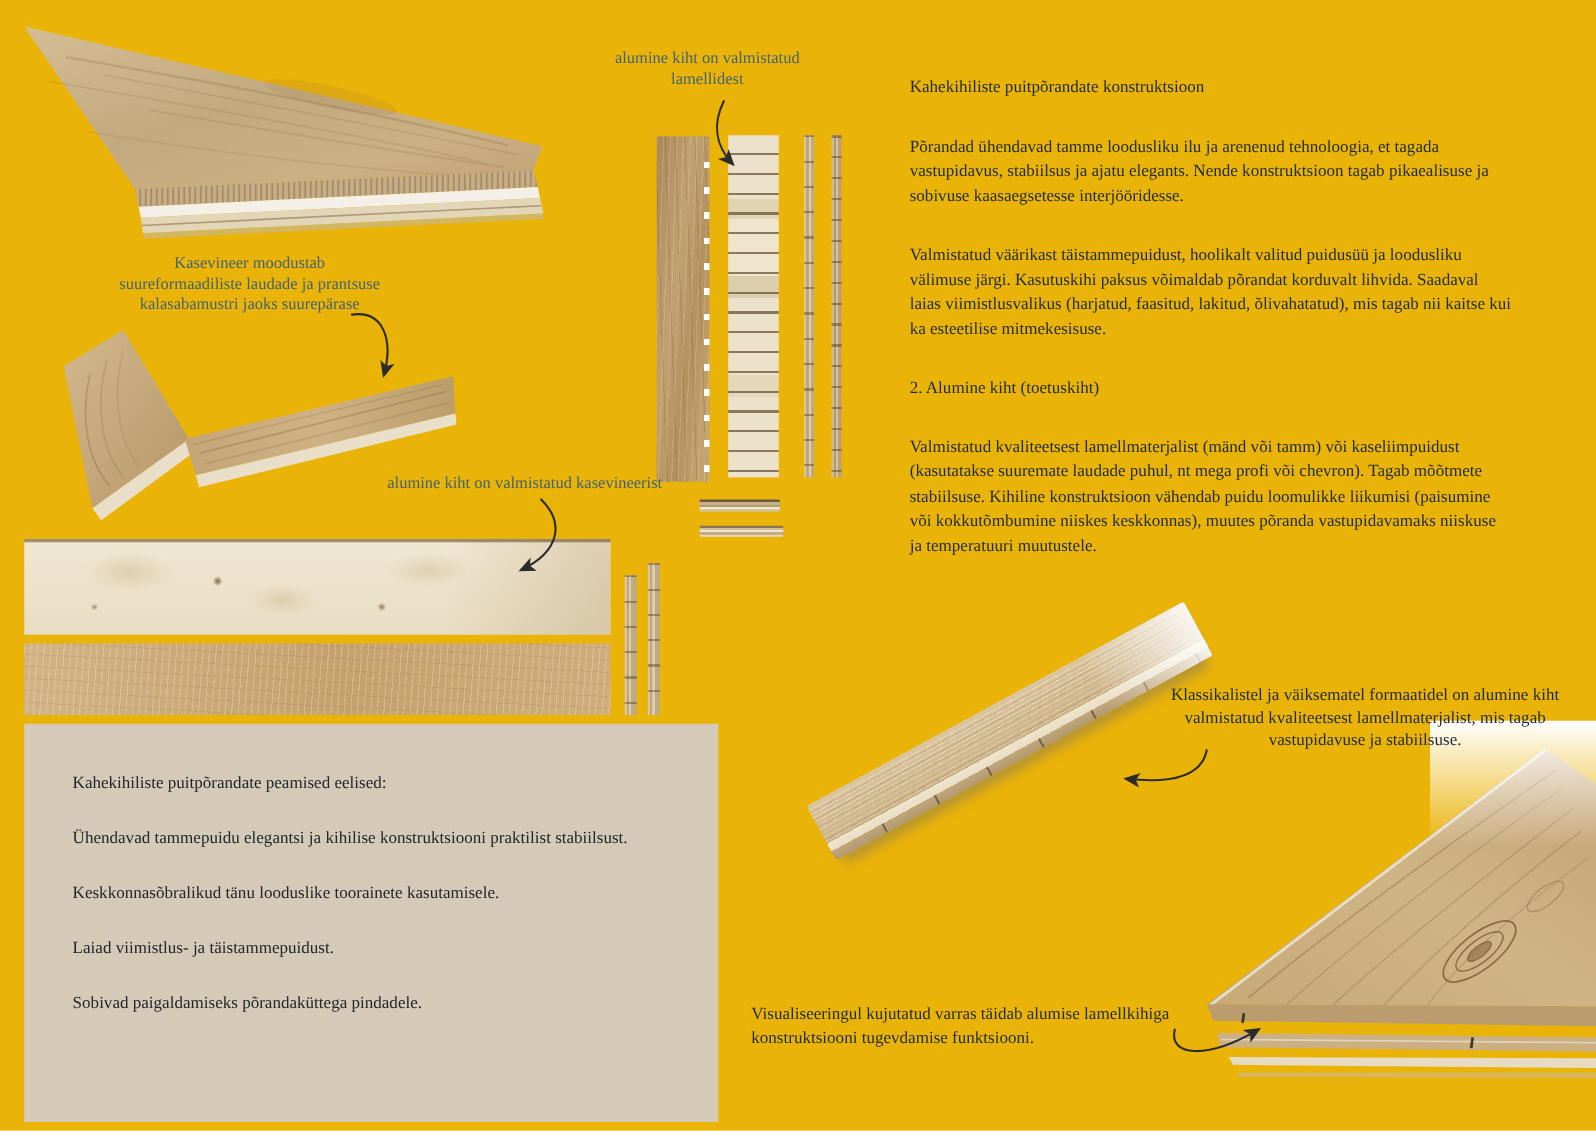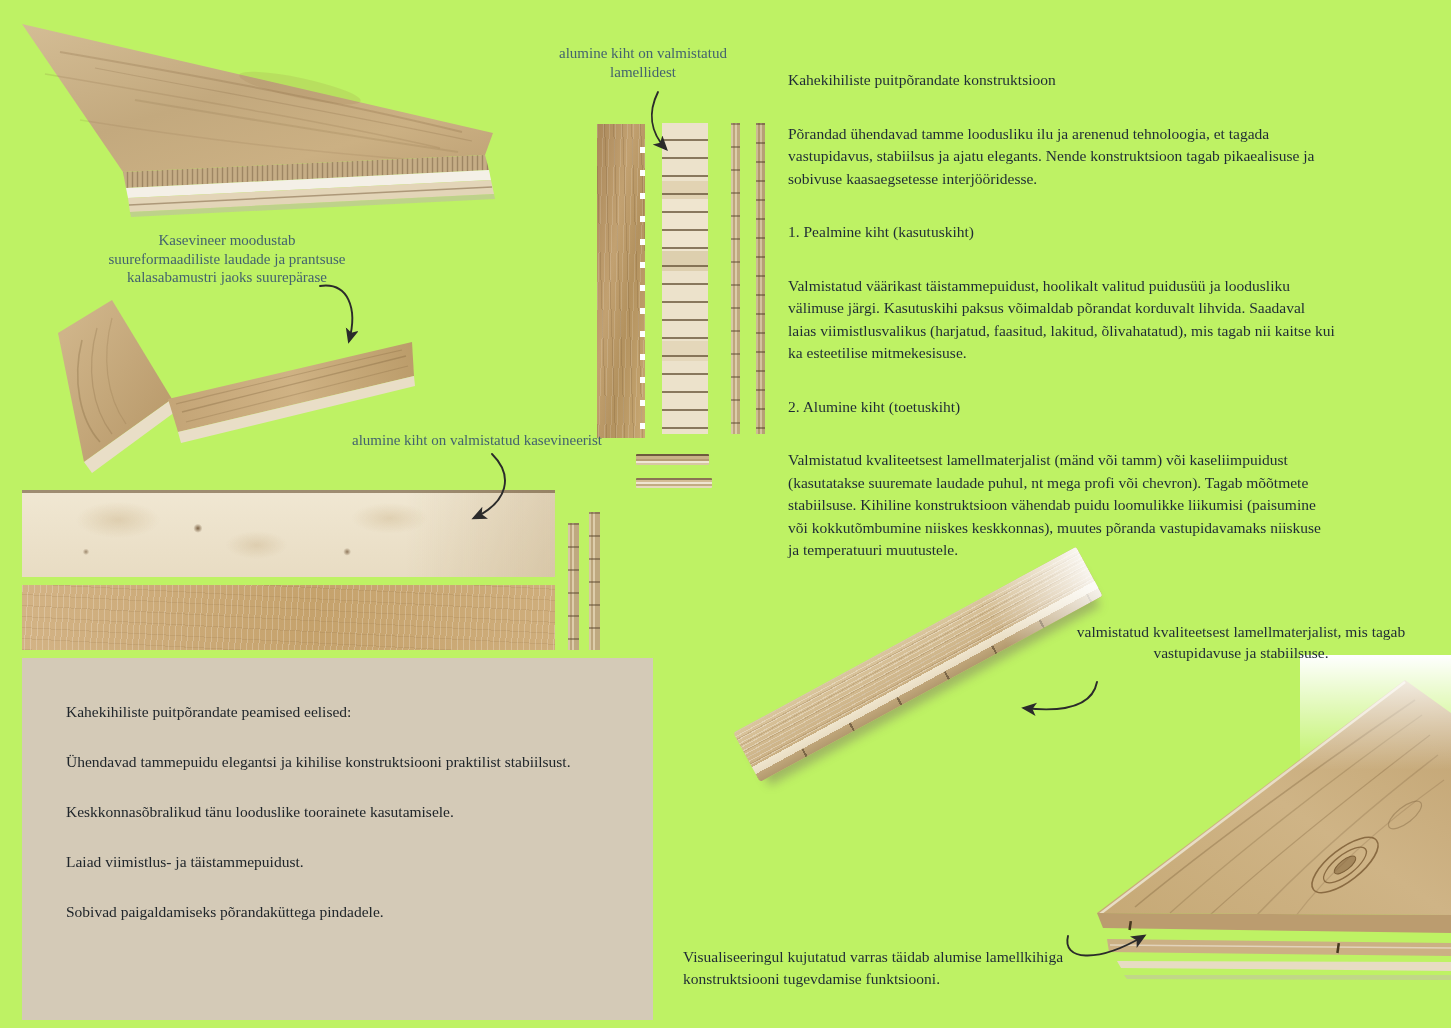--- a/index.html
+++ b/index.html
@@ -1,30 +1,30 @@
 <!DOCTYPE html>
 <html><head>
 <meta charset="utf-8">
 <style>
   html,body{margin:0;padding:0;background:#ffffff;}
   #stage{
-    position:relative;width:1451px;height:1028px;overflow:hidden;background:#bef264;
+    position:relative;width:1451px;height:1028px;overflow:hidden;background:#eab308;
     font-family:"Liberation Serif","DejaVu Serif",serif;
   }
   .abs{position:absolute;}
   
   .callout{position:absolute;color:#44636e;font-size:15px;line-height:18.5px;text-align:center;z-index:6;}
   .callout.dark{color:#1f2b35;}
   #callout-lamella{left:538px;top:44px;width:210px;}
   #callout-birch-base{left:58px;top:231px;width:338px;}
   #callout-birch-veneer{left:312px;top:431px;width:290px;text-align:right;white-space:nowrap;}
   #callout-classic{left:1050px;top:622px;width:382px;font-size:15.5px;line-height:20.5px;}
-  #callout-rod{left:683px;top:911px;width:420px;text-align:left;font-size:15.5px;line-height:22px;margin-top:35px;}
+  #callout-rod{left:683px;top:911px;width:420px;text-align:left;font-size:15.5px;line-height:22px;}
   #article{
-    position:absolute;left:788px;top:69px;width:548px;color:#1f2b35;
+    position:absolute;left:827px;top:69px;width:548px;color:#1f2b35;
     font-size:15.5px;line-height:22.5px;z-index:6;font-family:Liberation Serif, serif;
   }
   #article p{margin:0 0 31px 0;font-weight:normal;}
   #advantages{
     position:absolute;left:22px;top:658px;width:631px;height:362px;box-sizing:border-box;
     background:#d4cab7;padding:43px 46px 0 44px;color:#20262b;
     font-size:15.5px;line-height:22px;z-index:2;
   }
   #advantages p{margin:0 0 28px 0;}
   
@@ -246,33 +246,33 @@
 
   <div class="callout" id="callout-birch-base">
     <div>Kasevineer moodustab</div>
     <div>suureformaadiliste laudade ja prantsuse</div>
     <div>kalasabamustri jaoks suurepärase</div>
   </div>
 
   <div class="callout" id="callout-birch-veneer">alumine kiht on valmistatud kasevineerist</div>
 
   <div class="callout dark" id="callout-classic">
+    <div>Klassikalistel ja väiksematel formaatidel on alumine kiht</div>
     <div>valmistatud kvaliteetsest lamellmaterjalist, mis tagab</div>
     <div>vastupidavuse ja stabiilsuse.</div>
   </div>
 
   <div class="callout dark" id="callout-rod">
     <div>Visualiseeringul kujutatud varras täidab alumise lamellkihiga</div>
     <div>konstruktsiooni tugevdamise funktsiooni.</div>
   </div>
 
   <div id="article">
     <p>Kahekihiliste puitpõrandate konstruktsioon</p>
     <p>Põrandad ühendavad tamme loodusliku ilu ja arenenud tehnoloogia, et tagada vastupidavus, stabiilsus ja ajatu elegants. Nende konstruktsioon tagab pikaealisuse ja sobivuse kaasaegsetesse interjööridesse.</p>
-    <p>1. Pealmine kiht (kasutuskiht)</p>
     <p>Valmistatud väärikast täistammepuidust, hoolikalt valitud puidusüü ja loodusliku välimuse järgi. Kasutuskihi paksus võimaldab põrandat korduvalt lihvida. Saadaval laias viimistlusvalikus (harjatud, faasitud, lakitud, õlivahatatud), mis tagab nii kaitse kui ka esteetilise mitmekesisuse.</p>
     <p>2. Alumine kiht (toetuskiht)</p>
     <p>Valmistatud kvaliteetsest lamellmaterjalist (mänd või tamm) või kaseliimpuidust (kasutatakse suuremate laudade puhul, nt mega profi või chevron). Tagab mõõtmete stabiilsuse. Kihiline konstruktsioon vähendab puidu loomulikke liikumisi (paisumine või kokkutõmbumine niiskes keskkonnas), muutes põranda vastupidavamaks niiskuse ja temperatuuri muutustele.</p>
   </div>
 
   <div id="advantages">
     <p>Kahekihiliste puitpõrandate peamised eelised:</p>
     <p>Ühendavad tammepuidu elegantsi ja kihilise konstruktsiooni praktilist stabiilsust.</p>
     <p>Keskkonnasõbralikud tänu looduslike toorainete kasutamisele.</p>
     <p>Laiad viimistlus- ja täistammepuidust.</p>

